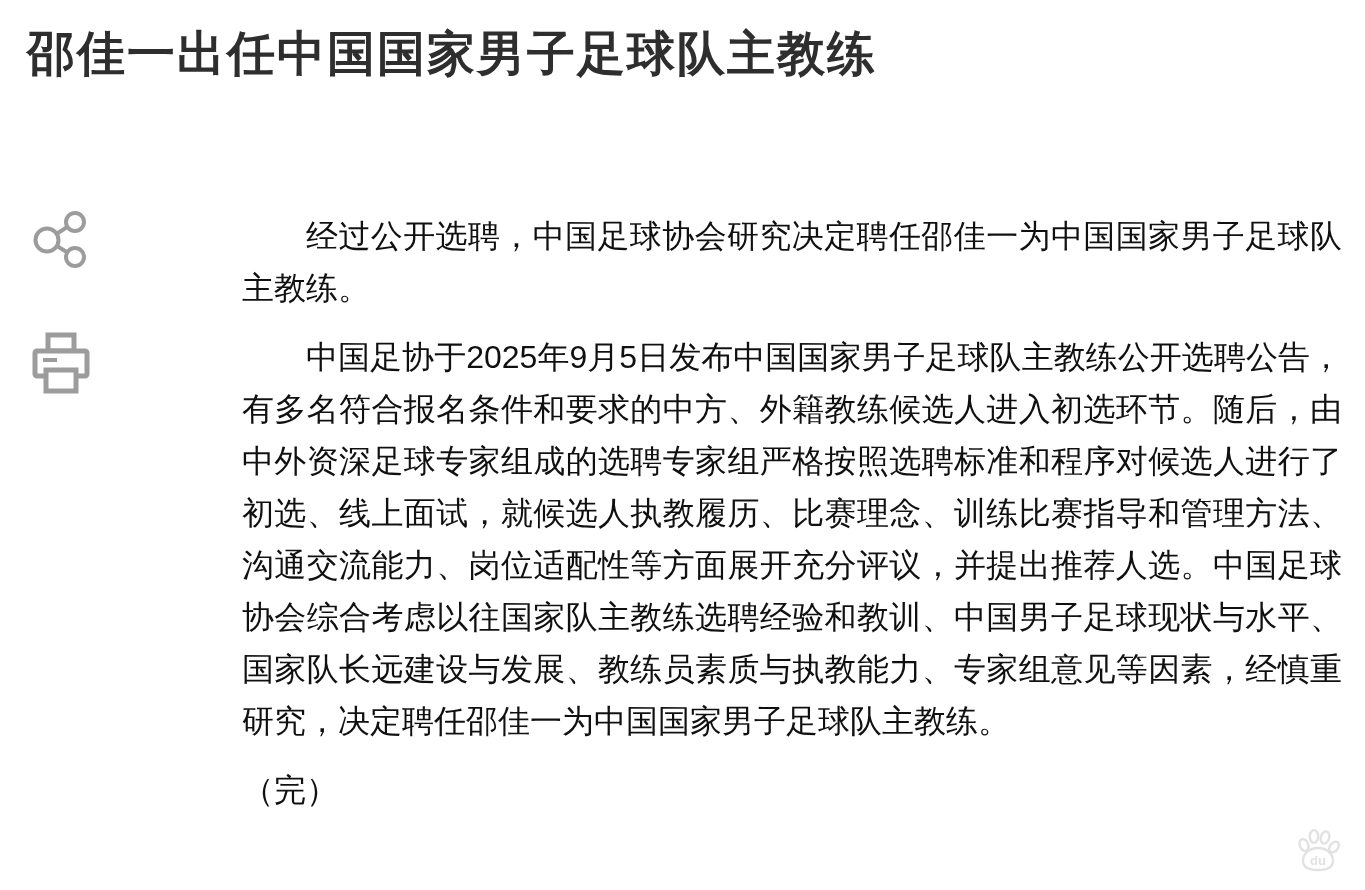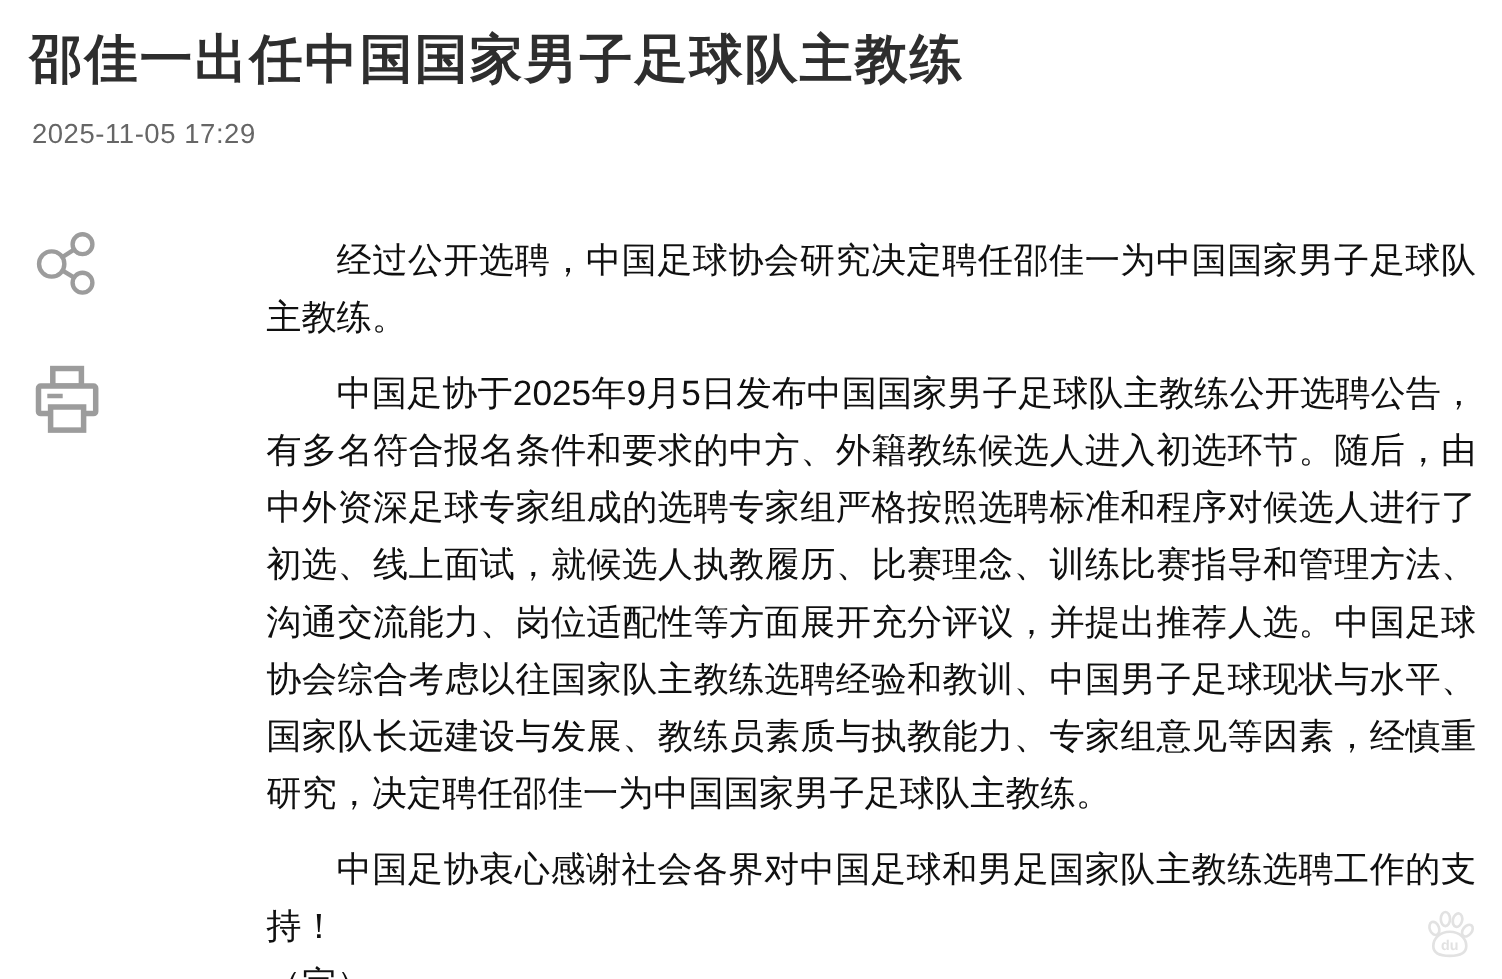--- a/index.html
+++ b/index.html
@@ -84,21 +84,20 @@
     text-shadow: 0 0 1px #dcdcdc;
   }
 </style>
 </head>
 <body>
 
 <div class="page">
 
   <h1 class="title">邵佳一出任中国国家男子足球队主教练</h1>
 
-  <div class="date">2025-11-05 17:29</div>
 
   <button class="tool share" title="">
     <span>
       <svg width="58" height="60" viewBox="0 0 58 60" fill="none">
         <line x1="16" y1="31" x2="44" y2="13" stroke="#9c9c9c" stroke-width="4"></line>
         <line x1="16" y1="31" x2="44" y2="48" stroke="#9c9c9c" stroke-width="4"></line>
         <circle cx="16" cy="31" r="11.5" fill="#ffffff" stroke="#9c9c9c" stroke-width="4"></circle>
         <circle cx="44" cy="13" r="9" fill="#ffffff" stroke="#9c9c9c" stroke-width="4"></circle>
         <circle cx="44" cy="48" r="9" fill="#ffffff" stroke="#9c9c9c" stroke-width="4"></circle>
       </svg>
@@ -112,21 +111,20 @@
         <rect x="4" y="19" width="52" height="25" rx="2" fill="#ffffff" stroke="#9c9c9c" stroke-width="5"></rect>
         <rect x="15" y="38" width="30" height="21" fill="#ffffff" stroke="#9c9c9c" stroke-width="5"></rect>
         <line x1="12" y1="28" x2="26" y2="28" stroke="#9c9c9c" stroke-width="4"></line>
       </svg>
     </span>
   </button>
 
   <div class="content">
     <p class="indent">经过公开选聘，中国足球协会研究决定聘任邵佳一为中国国家男子足球队主教练。</p>
     <p class="indent">中国足协于2025年9月5日发布中国国家男子足球队主教练公开选聘公告，有多名符合报名条件和要求的中方、外籍教练候选人进入初选环节。随后，由中外资深足球专家组成的选聘专家组严格按照选聘标准和程序对候选人进行了初选、线上面试，就候选人执教履历、比赛理念、训练比赛指导和管理方法、沟通交流能力、岗位适配性等方面展开充分评议，并提出推荐人选。中国足球协会综合考虑以往国家队主教练选聘经验和教训、中国男子足球现状与水平、国家队长远建设与发展、教练员素质与执教能力、专家组意见等因素，经慎重研究，决定聘任邵佳一为中国国家男子足球队主教练。</p>
-    <p class="indent tight">中国足协衷心感谢社会各界对中国足球和男足国家队主教练选聘工作的支持！</p>
     <p class="tight">（完）</p>
   </div>
 
   <div class="watermark">
     <span>
       <svg width="46" height="44" viewBox="0 0 46 44" fill="none">
         <ellipse cx="9" cy="17" rx="4.2" ry="6.2" transform="rotate(-22 9 17)" fill="#ffffff" stroke="#e2e2e2" stroke-width="2.4"></ellipse>
         <ellipse cx="19" cy="8.5" rx="4.2" ry="6.4" fill="#ffffff" stroke="#e2e2e2" stroke-width="2.4"></ellipse>
         <ellipse cx="30" cy="9.5" rx="4.2" ry="6.2" transform="rotate(14 30 9.5)" fill="#ffffff" stroke="#e2e2e2" stroke-width="2.4"></ellipse>
         <ellipse cx="39" cy="19" rx="4" ry="6" transform="rotate(38 39 19)" fill="#ffffff" stroke="#e2e2e2" stroke-width="2.4"></ellipse>

